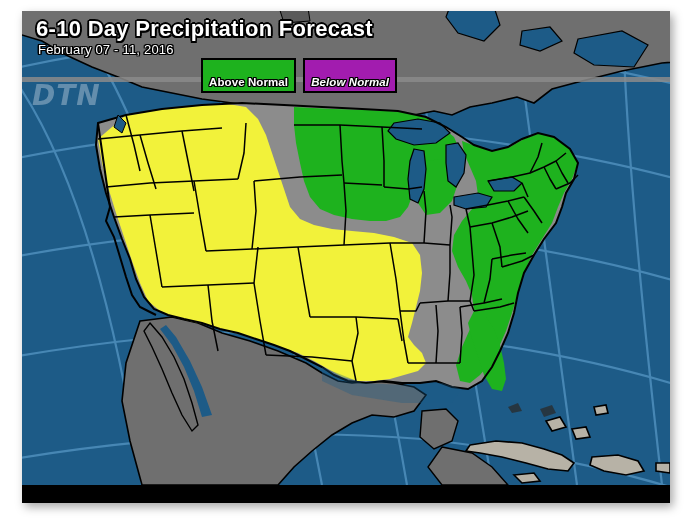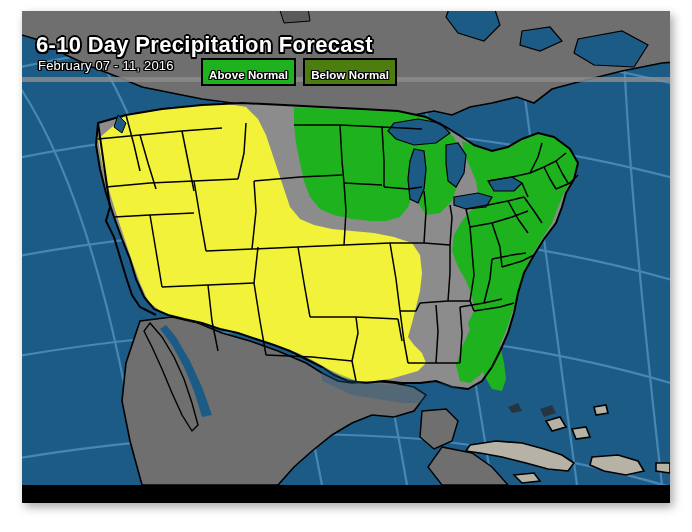--- a/index.html
+++ b/index.html
@@ -18,21 +18,21 @@
     position:absolute;left:0;top:0;width:648px;height:474px;overflow:hidden;
     background:#1d5b87;
   }
   #bottombar{position:absolute;left:0;bottom:0;width:648px;height:18px;background:#000;}
 
   
   #mapsvg{position:absolute;left:0;top:0;width:648px;height:474px;display:block;}
 
   
   #headerband{
-    position:absolute;left:0;top:16px;width:648px;height:78px;
+    position:absolute;left:0;top:0;width:648px;height:78px;
     pointer-events:none;
   }
   #divider{
     position:absolute;left:0;top:66px;width:648px;height:5px;
     background:#8b8b8b;opacity:.85;
   }
   .titletext{
     position:absolute;left:14px;top:5px;
     font-size:22px;font-weight:bold;color:#ffffff;
     letter-spacing:.3px;
@@ -55,31 +55,31 @@
     white-space:nowrap;
   }
 
   
   #legend{
     position:absolute;left:179px;top:47px;
     display:flex;gap:7px;align-items:center;
   }
   .legend-chip{
     border:2px solid #000;
-    padding:9px 6px 2px 6px;
+    padding:16px 6px 2px 6px;
     font-size:11.5px;font-weight:bold;color:#ffffff;
     letter-spacing:.1px;white-space:nowrap;line-height:13px;
     text-shadow:
       -1px -1px 0 #000, 1px -1px 0 #000,
       -1px  1px 0 #000, 1px  1px 0 #000,
        0 -1.1px 0 #000, 0 1.1px 0 #000,
       -1.1px 0 0 #000, 1.1px 0 0 #000;
   }
   #chip-above{background:#1eb21e;}
-  #chip-below{background:#4d7c0f;}
+  #chip-below{background:#a21caf;font-style:italic;}
 
   
   #watermark{
     position:absolute;left:10px;top:68px;
     font-size:28px;font-weight:bold;font-style:italic;
     color:#9fb8cc;opacity:.55;letter-spacing:1px;
     font-family:"DejaVu Sans",sans-serif;
     pointer-events:none;
   }
 </style>
@@ -287,20 +287,21 @@
           <g fill="#2a2a2a" stroke="none" opacity="0.75">
             <path d="M 518 398 L 530 394 L 534 402 L 522 406 Z"></path>
             <path d="M 486 396 L 496 392 L 500 400 L 490 402 Z"></path>
           </g>
 
           <path d="M 300 356 L 340 372 L 380 374 L 420 372 L 440 378 L 430 392 L 380 392 L 330 384 L 300 370 Z" fill="#1d5b87" opacity="0.35" stroke="none"></path>
 
         </g>
       </svg>
 
+      <div id="watermark">DTN</div>
 
       <div id="headerband">
         <div class="titletext">6-10 Day Precipitation Forecast</div>
         <div class="subtitletext">February 07 - 11, 2016</div>
       </div>
       <div id="divider"></div>
 
       <div id="legend">
         <div class="legend-chip" id="chip-above">Above Normal</div>
         <div class="legend-chip" id="chip-below">Below Normal</div>

